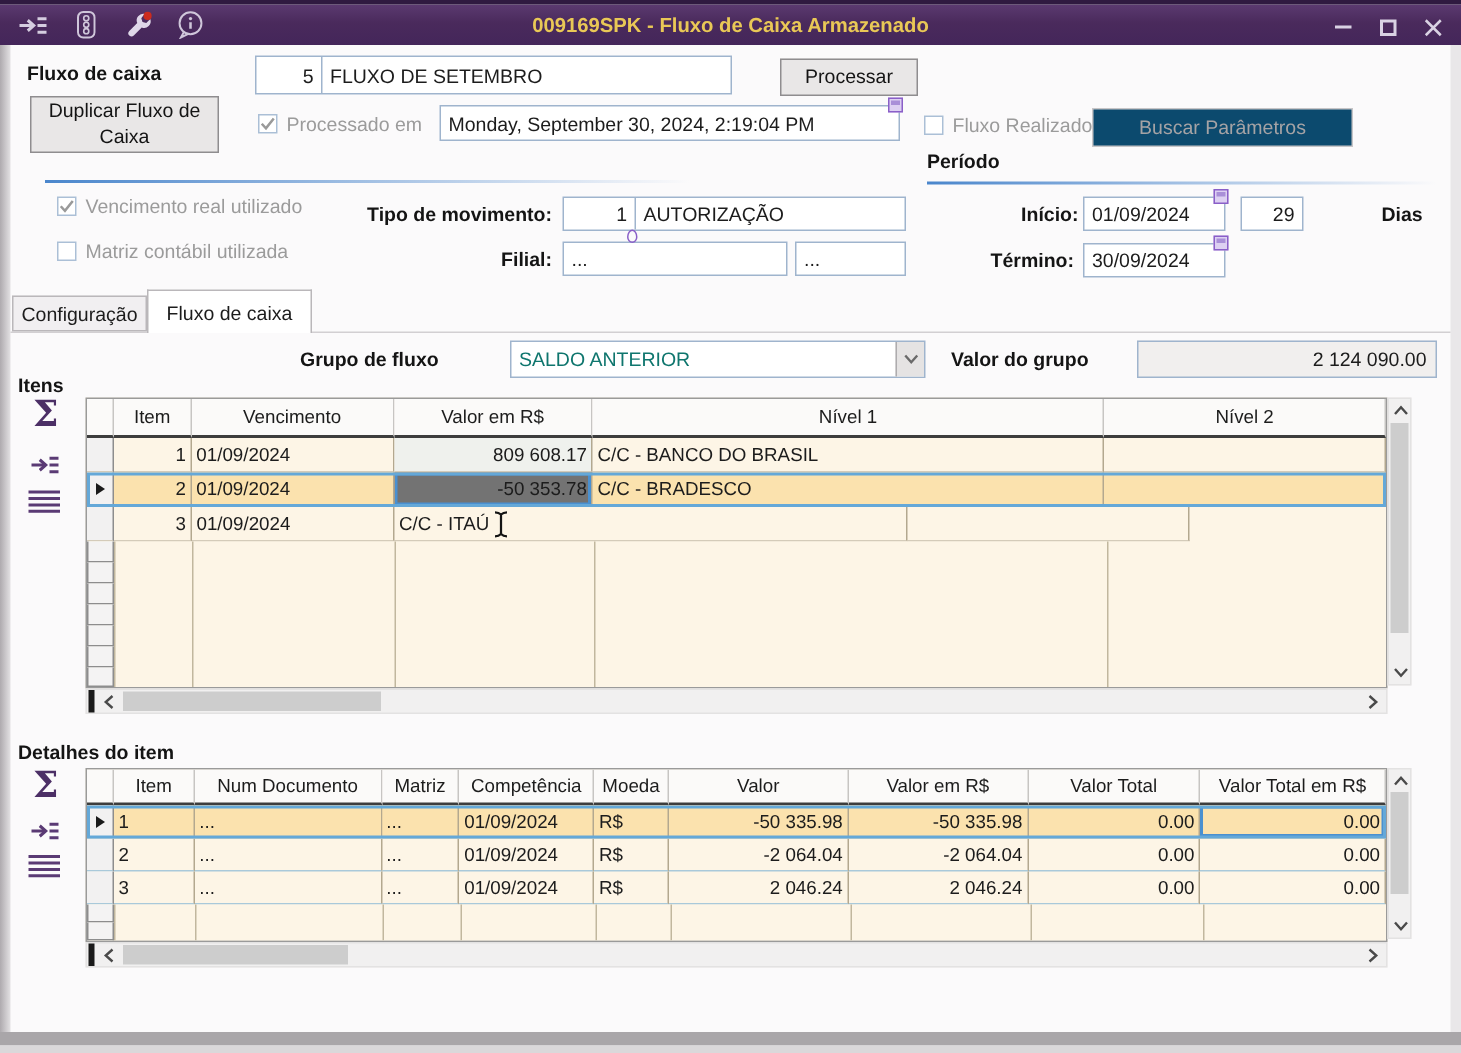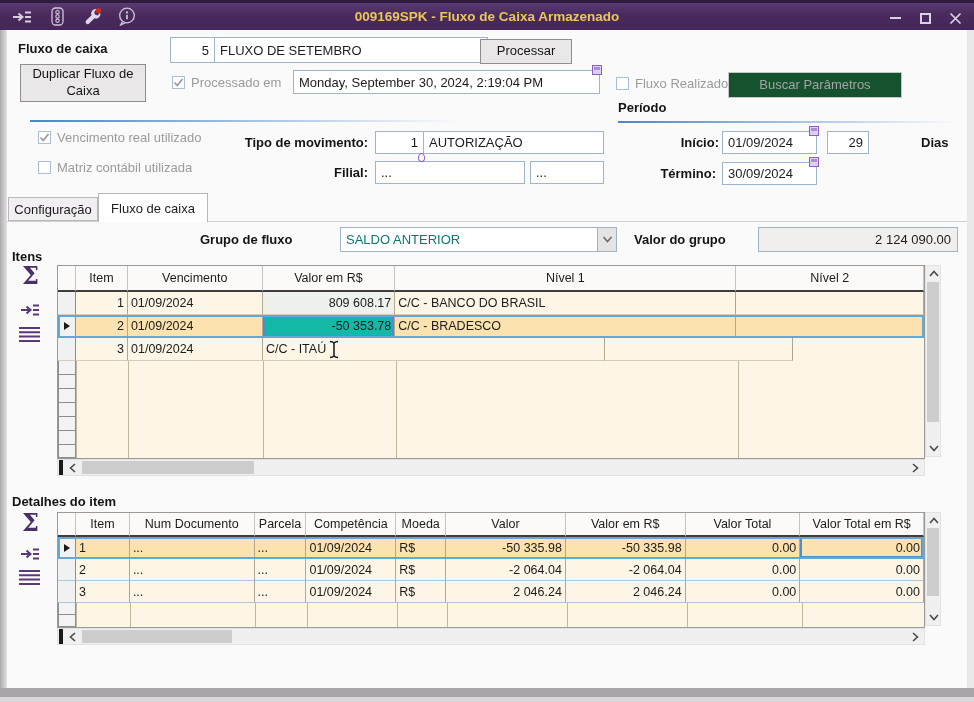--- a/index.html
+++ b/index.html
@@ -29,21 +29,21 @@
   .lbl { position:absolute; font-weight:bold; font-size:13px; color:#141414; white-space:nowrap; }
   .lbl.right { text-align:right; }
   .fld { position:absolute; border:1px solid #9fb4cd; background:#fff; font-size:13px; color:#1c1c1c;
     display:flex; align-items:center; white-space:nowrap; overflow:visible; }
   .seg-num { height:100%; display:flex; align-items:center; justify-content:flex-end;
     padding:0 5px; border-right:1px solid #9fb4cd; }
   .seg-txt { padding:0 5px; flex:1; overflow:hidden; }
   .fld.sunken { background:#f1efee; justify-content:flex-end; padding:0 6px; }
   .btn { position:absolute; background:#e9e7e7; border:1px solid #8f8d8f; font-size:13px; color:#141414;
     display:flex; align-items:center; justify-content:center; text-align:center; line-height:1.3; }
-  .btn.disabled { background:#14532d; border-color:#c7c5c7; color:#a5a3a5; }
+  .btn.disabled { background:#0c4a6e; border-color:#c7c5c7; color:#a5a3a5; }
   .cb { position:absolute; display:flex; align-items:center; gap:6px; }
   .cb-box { width:13px; height:13px; min-width:13px; background:#fff; border:1px solid #abbfd6;
     display:flex; align-items:center; justify-content:center; }
   .cb-label { font-size:13px; color:#9b9b9b; white-space:nowrap; }
   .fade-line { position:absolute; height:2px;
     background: linear-gradient(to right, #4a86cc, rgba(74,134,204,0)); }
   .cal-icon { position:absolute; width:10px; height:10px; border:1px solid #8a5fc8; background:#ddd0f2; z-index:5; }
   .cal-icon::after { content:""; position:absolute; left:1px; right:1px; top:1px; height:3px; background:#a98fd8; }
   .anchor-icon { position:absolute; width:7px; height:9px; border:1px solid #8a5fc8;
     border-radius:50% 50% 50% 50% / 55% 55% 45% 45%; z-index:5; background:transparent; }
@@ -69,21 +69,21 @@
   .gdrow .gcell { border-bottom:1px solid #d4cbb9; }
   .det .gdrow { height:22px; }
   .det .gdrow .gcell { border-bottom:1px solid #a9c9da; }
   .gsel { width:18px; min-width:18px; background:#f2f1f1; border-right:1px solid #8d8d8d;
     display:flex; align-items:center; justify-content:center; padding:0; }
   .num { justify-content:flex-end; }
   .valcol { background:#eff1ed; }
   .rowsel { background:#fbe2ae; outline:2px solid #64a8d8; outline-offset:-2px; position:relative; z-index:2; }
   .rowsel .gcell { background:#fbe2ae; }
   .rowsel .gsel { background:#f2f1f1; }
-  .rowsel .cellfocus { background:#14b8a6; box-shadow: inset 0 0 0 2px #4a90d0; text-align: right; }
+  .rowsel .cellfocus { background:#737373; box-shadow: inset 0 0 0 2px #4a90d0; text-align: right; }
   .rowsel .cellfocus2 { box-shadow: inset 0 0 0 2px #4a90d0; }
   .tri { width:0; height:0; border-left:6px solid #1a1a1a; border-top:4px solid transparent;
     border-bottom:4px solid transparent; }
   .gempty { position:relative; background:#fdf5e6; }
   .vline { position:absolute; top:0; bottom:0; width:1px; background:#c1b79e; }
   .minisel { width:18px; background:#f4f3f3; border:1px solid #8d8d8d; border-top:none; }
 
   
   .hsb { position:absolute; height:17px; background:#f1f0f0; border:1px solid #e3e2e2;
     display:flex; align-items:center; }
@@ -153,21 +153,21 @@
   <div class="frame-left"></div>
   <div class="frame-right"></div>
   <div class="frame-bot1"></div>
   <div class="frame-bot2"></div>
 
   <div class="lbl" style="left:18px; top:41px;">Fluxo de caixa</div>
   <div class="fld" style="left:170px; top:37px; width:318px; height:26px;">
     <span class="seg-num" style="width:44px;">5</span>
     <span class="seg-txt">FLUXO DE SETEMBRO</span>
   </div>
-  <div class="btn" style="left:480px; top:39px; width:92px; height:25px;">Processar</div>
+  <div class="btn" style="left:520px; top:39px; width:92px; height:25px;">Processar</div>
 
   <div class="btn" style="left:20px; top:64px; width:126px; height:38px; padding:0 10px;">Duplicar Fluxo de Caixa</div>
 
   <div class="cb" style="left:172px; top:75px;">
     <span class="cb-box">
       <svg width="11" height="11" viewBox="0 0 11 11">
           <path d="M1.5 5.5 L4.3 8.5 L9.5 2" stroke="#9a9a9a" stroke-width="1.7" fill="none"></path>
         </svg>
     </span>
     <span class="cb-label">Processado em</span>
@@ -368,21 +368,21 @@
     <svg width="23" height="17" viewBox="0 0 23 17">
         <path d="M1 2 H22 M1 6.3 H22 M1 10.6 H22 M1 14.9 H22" stroke="#5a3a74" stroke-width="2"></path>
       </svg>
   </div>
 
   <div class="grid det" style="left:57px; top:512px; width:868px;">
     <div class="grow ghead" style="height:24px;">
       <div class="gcell gsel" style="background:#fbfaf9;"></div>
       <div class="gcell" style="width:54px;">Item</div>
       <div class="gcell" style="width:125px;">Num Documento</div>
-      <div class="gcell" style="width:52px;">Parcela</div>
+      <div class="gcell" style="width:52px;">Matriz</div>
       <div class="gcell" style="width:90px;">Competência</div>
       <div class="gcell" style="width:50px;">Moeda</div>
       <div class="gcell" style="width:120px;">Valor</div>
       <div class="gcell" style="width:120px;">Valor em R$</div>
       <div class="gcell" style="width:115px;">Valor Total</div>
       <div class="gcell" style="width:124px;">Valor Total em R$</div>
     </div>
     <div class="grow gdrow rowsel">
       <div class="gcell gsel">
           <span class="tri"></span>

